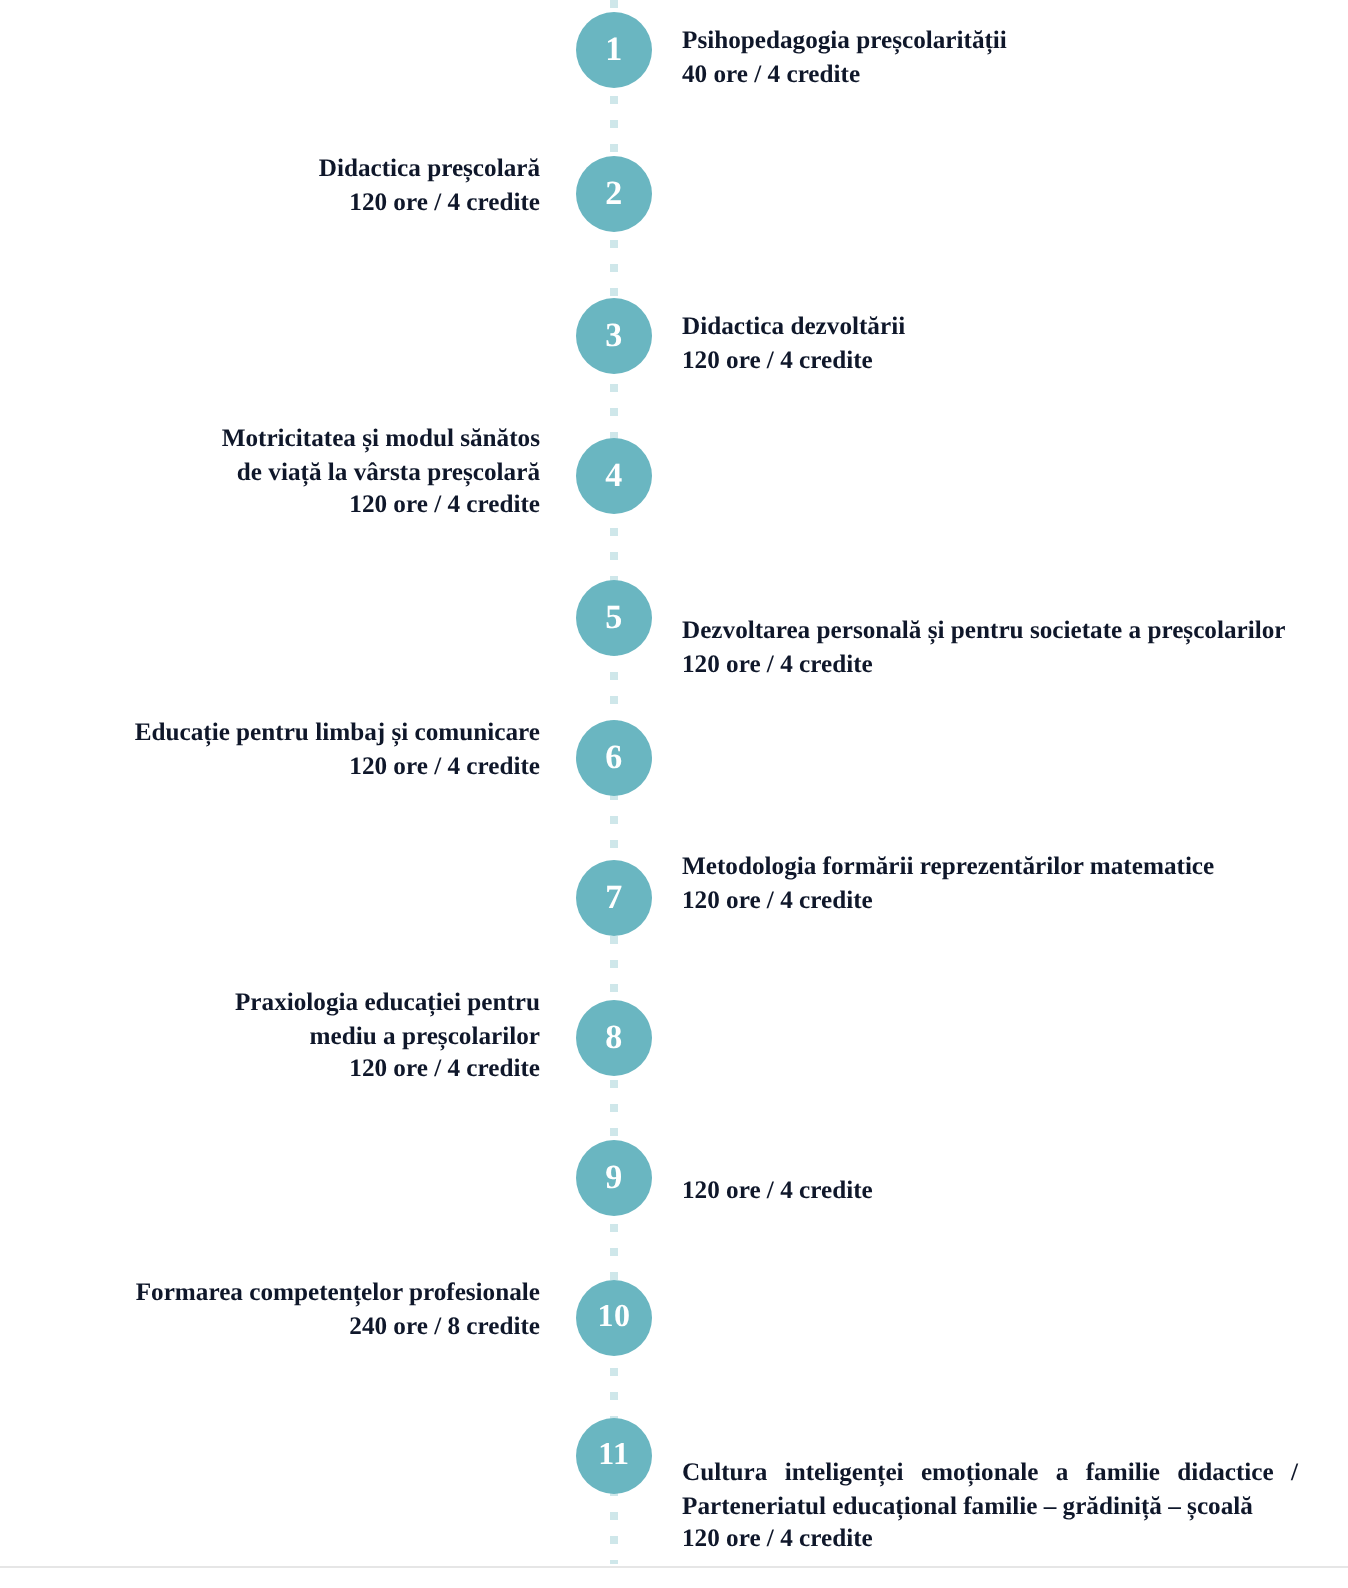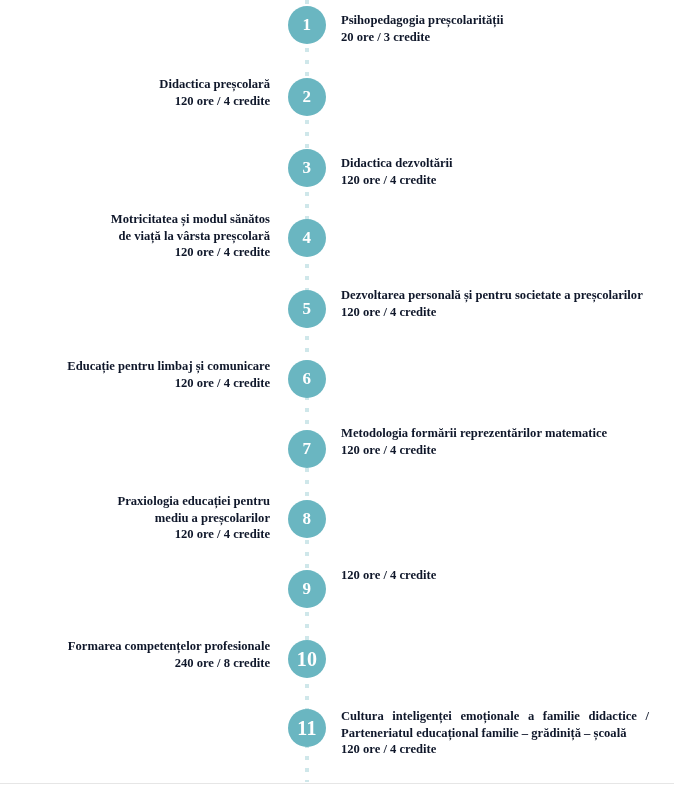--- a/index.html
+++ b/index.html
@@ -53,40 +53,41 @@
     color: #ffffff;
     font-family: "Liberation Serif", "DejaVu Serif", serif;
     font-size: 17px;
     font-weight: 700;
     line-height: 38px;
     text-align: center;
     letter-spacing: 0.3px;
     z-index: 3;
   }
   .node.wide {
-    font-size: 20px;
+    font-size: 16px;
   }
 
   .txt {
     position: absolute;
     font-size: 12.6px;
     line-height: 16.6px;
     font-weight: 700;
     color: #0f172a;
     z-index: 2;
     white-space: pre-line;
   }
 
   .txt.right {
     left: 341px;
     width: 308px;
     text-align: left;
   }
   .txt.right.just {
     text-align: justify;
+    margin-top: 20px;
   }
   .txt.left {
     right: 404px;
     width: 300px;
     text-align: right;
   }
 
   .title-line { display: block; }
   .meta-line  { display: block; }
 
@@ -100,21 +101,21 @@
   }
 </style>
 </head>
 <body>
 
 <div id="timeline">
   <div class="spine"></div>
   <div class="footer-rule"></div>
 <div class="row">
       <div class="node" style="top: 6px;">1</div>
-      <div class="txt right" style="top: 12px;"><span class="title-line">Psihopedagogia preșcolarității</span><span class="meta-line">20 ore / 3 credite</span></div>
+      <div class="txt right" style="top: 12px;"><span class="title-line">Psihopedagogia preșcolarității</span><span class="meta-line">40 ore / 4 credite</span></div>
     </div>
     <div class="row">
       <div class="node" style="top: 78px;">2</div>
       <div class="txt left" style="top: 76px;"><span class="title-line">Didactica preșcolară</span><span class="meta-line">120 ore / 4 credite</span></div>
     </div>
     <div class="row">
       <div class="node" style="top: 149px;">3</div>
       <div class="txt right" style="top: 155px;"><span class="title-line">Didactica dezvoltării</span><span class="meta-line">120 ore / 4 credite</span></div>
     </div>
     <div class="row">

